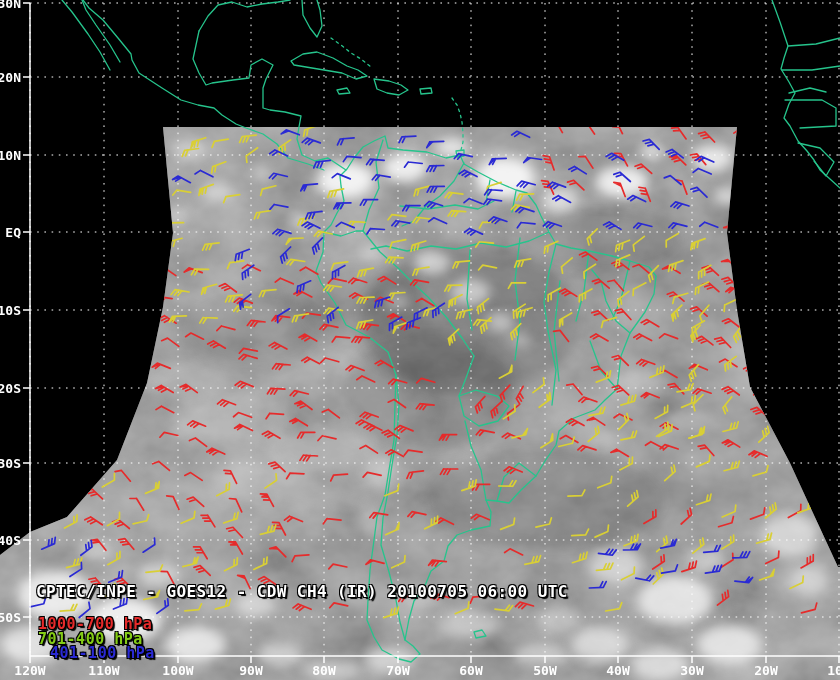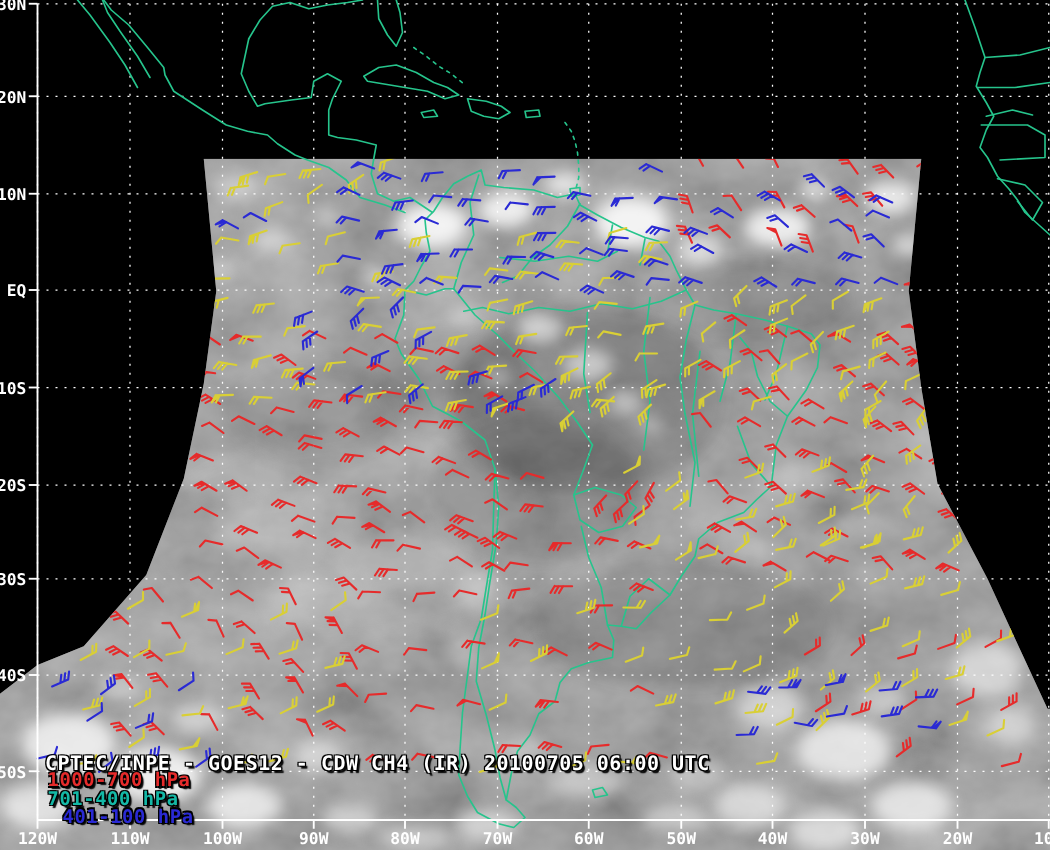--- a/index.html
+++ b/index.html
@@ -1,21 +1,21 @@
 <!DOCTYPE html>
 <html><head>
 <meta charset="utf-8">
 <style>
   html,body{margin:0;padding:0;background:#000;}
   #frame{position:relative;width:840px;height:680px;overflow:hidden;background:#000;
          font-family:"DejaVu Sans Mono","Liberation Mono",monospace;}
   #map-svg{position:absolute;left:0;top:0;}
   .overlay-text{position:absolute;font-weight:bold;white-space:pre;
     text-shadow:1px 1px 0 #000,-1px 1px 0 #000,1px -1px 0 #000,-1px -1px 0 #000,2px 2px 1px #000;}
-  #image-title{left:36px;top:601px;font-size:16px;letter-spacing:0.4px;color:#fff;}
+  #image-title{left:36px;top:582px;font-size:16px;letter-spacing:0.4px;color:#fff;}
   .legend-item{left:38px;font-size:15px;letter-spacing:0.5px;line-height:14px;}
   #legend-low{top:617px;}
   #legend-mid{top:632px;}
   #legend-high{top:646px;margin-left:12px;}
   text.tick{font-family:"DejaVu Sans Mono","Liberation Mono",monospace;
             font-size:13px;font-weight:bold;fill:#fff;}
 </style>
 </head>
 <body>
 
@@ -1837,15 +1837,15 @@
         <text x="545" y="675" text-anchor="middle" class="tick">50W</text>
         <text x="618" y="675" text-anchor="middle" class="tick">40W</text>
         <text x="692" y="675" text-anchor="middle" class="tick">30W</text>
         <text x="766" y="675" text-anchor="middle" class="tick">20W</text>
         <text x="839" y="675" text-anchor="middle" class="tick">10W</text>
       </g>
   </svg>
 
   <div id="image-title" class="overlay-text">CPTEC/INPE - GOES12 - CDW CH4 (IR) 20100705 06:00 UTC</div>
   <div id="legend-low" class="overlay-text legend-item" style="color: rgb(230, 43, 43); text-align: right;">1000-700 hPa</div>
-  <div id="legend-mid" class="overlay-text legend-item" style="color: #14b8a6;">701-400 hPa</div>
+  <div id="legend-mid" class="overlay-text legend-item" style="color: #84cc16;">701-400 hPa</div>
   <div id="legend-high" class="overlay-text legend-item" style="color: rgb(42, 42, 212);">401-100 hPa</div>
 </div>
 
 </body></html>

